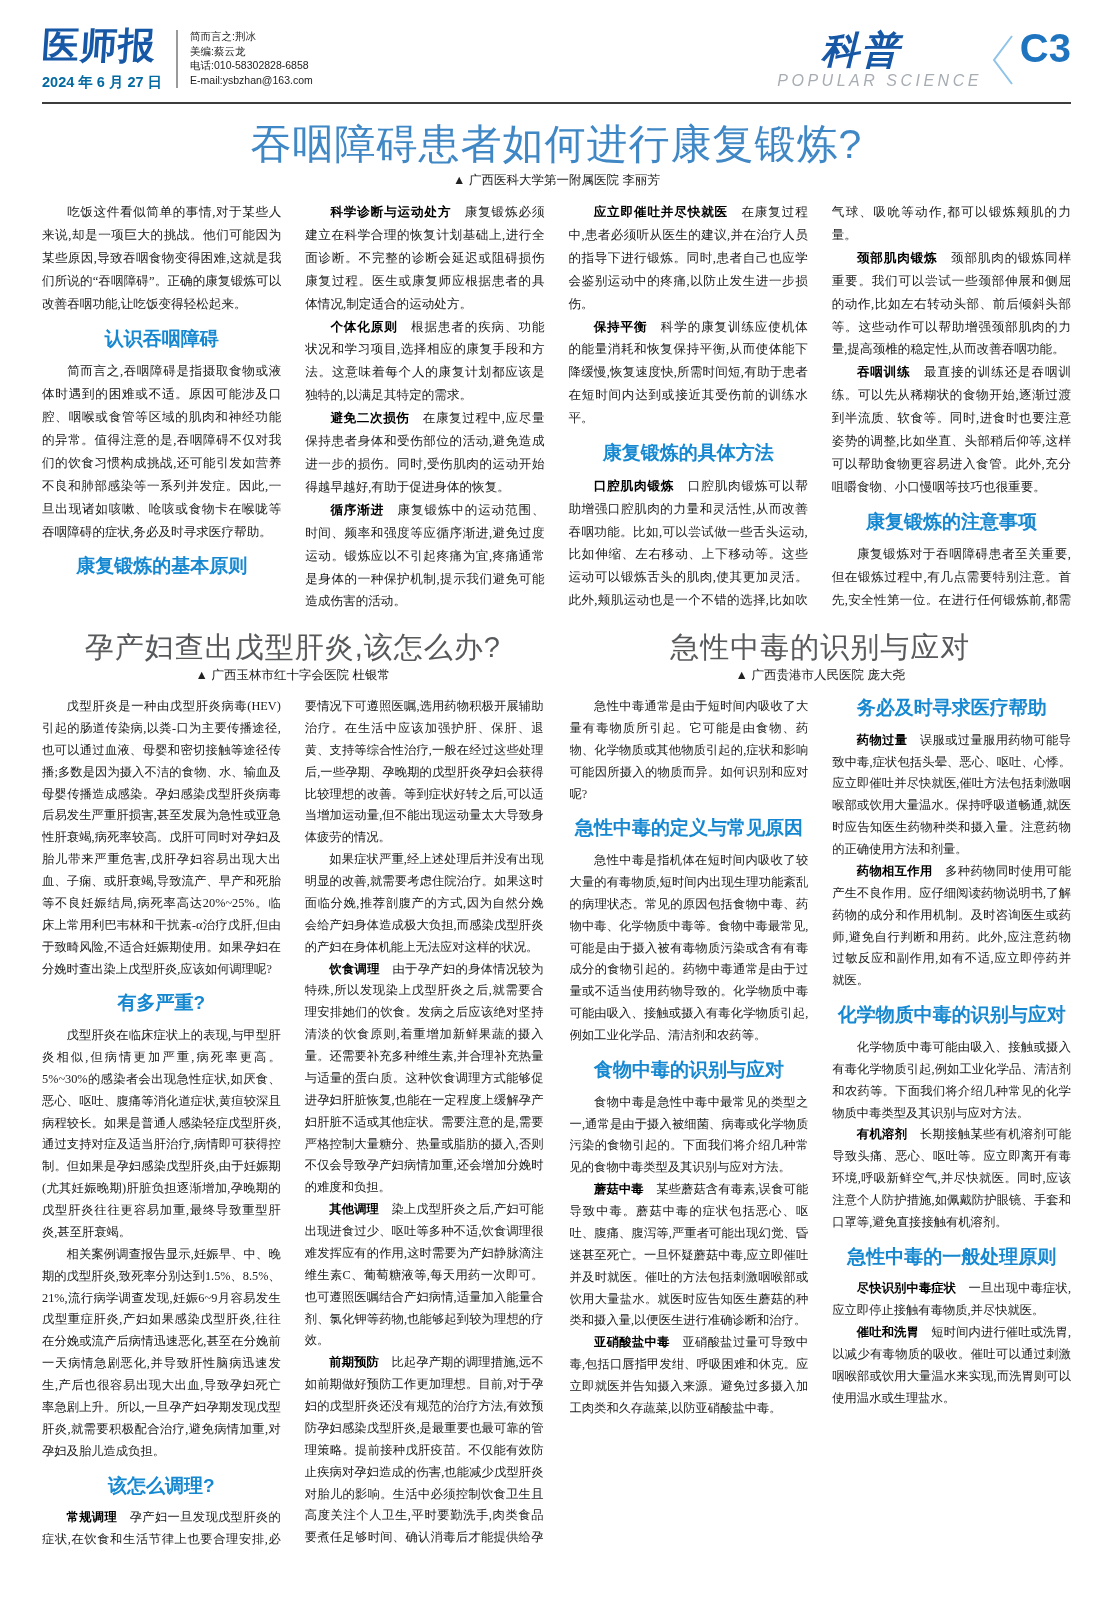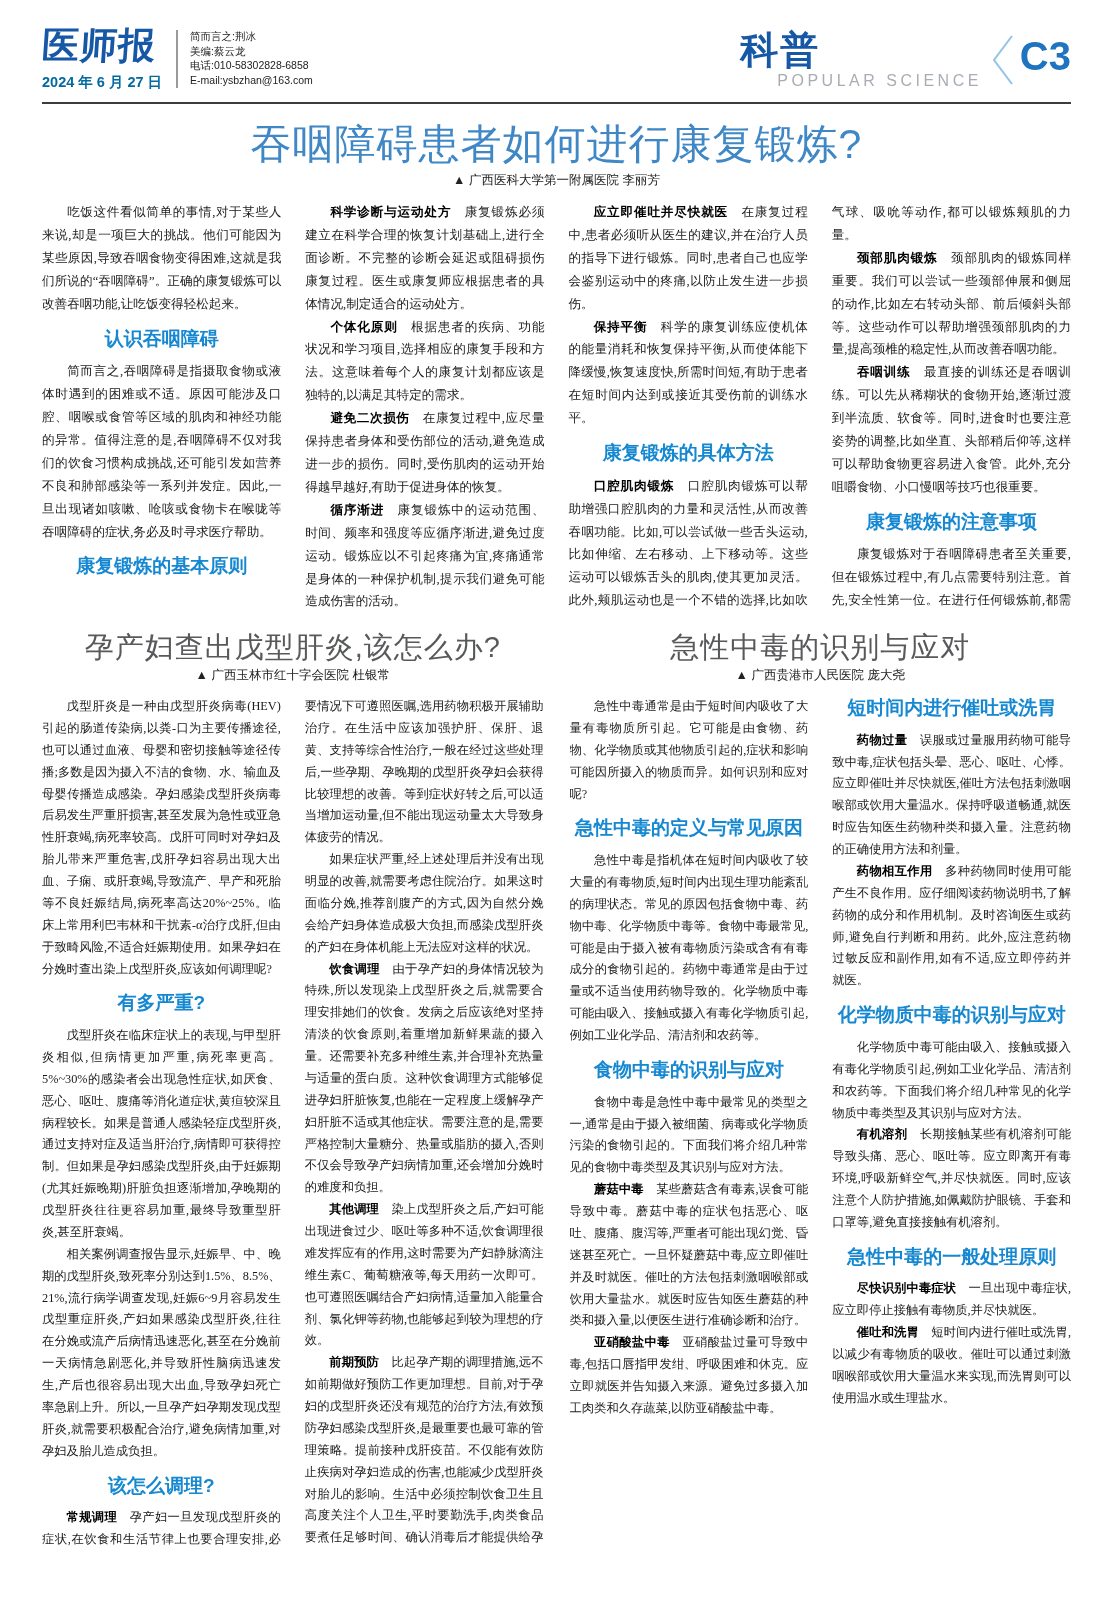--- a/index.html
+++ b/index.html
@@ -9,28 +9,28 @@
 
   
   .masthead{display:flex;align-items:flex-start;}
   .mast-left{display:flex;flex-direction:column;justify-content:space-between;height:66px;}
   .logo{font-family:"Liberation Sans",sans-serif;font-weight:bold;font-size:37px;line-height:40px;
         color:var(--masthead-blue,#1657a6);transform:skewX(-4deg);letter-spacing:1px;}
   .mast-date{font-family:"Liberation Sans",sans-serif;font-weight:bold;font-size:14.5px;color:#0369a1;margin-top:6px;}
   .mast-vline{width:2px;background:#9a9a9a;height:58px;margin:4px 12px 0 14px;}
   .editor-info{font-family:"Liberation Sans",sans-serif;font-size:10.5px;line-height:14.5px;color:#222;padding-top:3px;}
   .mast-spacer{flex:1;}
-  .sec-block{text-align:left;margin-top:6px;}
+  .sec-block{text-align:center;margin-top:6px;font-style:italic;}
   .sec-cn{font-family:"Liberation Sans",sans-serif;font-weight:bold;font-size:38px;line-height:36px;
           color:var(--masthead-blue,#1657a6);letter-spacing:2px;}
   .sec-en{font-family:"Liberation Sans",sans-serif;font-size:16px;letter-spacing:3.5px;
           color:var(--en-gray,#a7adb3);margin-top:4px;padding-left:37px;}
   .chevron{margin:8px 6px 0 10px;}
   .page-no{font-family:"Liberation Sans",sans-serif;font-weight:bold;font-size:40px;line-height:44px;
-           color:var(--pageno-blue,#1f74c0);margin-top:8px;}
+           color:var(--pageno-blue,#1f74c0);}
   .mast-rule{height:2px;background:#3c3c3c;margin-top:10px;}
 
   
   .main-title{font-family:"Liberation Sans",sans-serif;font-weight:400;text-align:center;
               font-size:41px;line-height:48px;color:var(--accent-blue,#3f87c5);
               letter-spacing:1px;margin:16px 0 4px 0;}
   .byline{font-family:"Liberation Sans",sans-serif;text-align:center;font-size:12.5px;color:#222;margin-bottom:12px;}
 
   .art-body{text-align:justify;overflow:hidden;}
   .art-body p{margin:0;text-indent:2em;}
@@ -122,21 +122,21 @@
       <h2 class="half-title">急性中毒的识别与应对</h2>
       <div class="byline">▲ 广西贵港市人民医院  庞大尧</div>
       <div class="art-body cols2">
           <p>急性中毒通常是由于短时间内吸收了大量有毒物质所引起。它可能是由食物、药物、化学物质或其他物质引起的,症状和影响可能因所摄入的物质而异。如何识别和应对呢?</p>
           <div class="sec-head">急性中毒的定义与常见原因</div>
           <p>急性中毒是指机体在短时间内吸收了较大量的有毒物质,短时间内出现生理功能紊乱的病理状态。常见的原因包括食物中毒、药物中毒、化学物质中毒等。食物中毒最常见,可能是由于摄入被有毒物质污染或含有有毒成分的食物引起的。药物中毒通常是由于过量或不适当使用药物导致的。化学物质中毒可能由吸入、接触或摄入有毒化学物质引起,例如工业化学品、清洁剂和农药等。</p>
           <div class="sec-head">食物中毒的识别与应对</div>
           <p>食物中毒是急性中毒中最常见的类型之一,通常是由于摄入被细菌、病毒或化学物质污染的食物引起的。下面我们将介绍几种常见的食物中毒类型及其识别与应对方法。</p>
           <p><b>蘑菇中毒　</b>某些蘑菇含有毒素,误食可能导致中毒。蘑菇中毒的症状包括恶心、呕吐、腹痛、腹泻等,严重者可能出现幻觉、昏迷甚至死亡。一旦怀疑蘑菇中毒,应立即催吐并及时就医。催吐的方法包括刺激咽喉部或饮用大量盐水。就医时应告知医生蘑菇的种类和摄入量,以便医生进行准确诊断和治疗。</p>
           <p><b>亚硝酸盐中毒　</b>亚硝酸盐过量可导致中毒,包括口唇指甲发绀、呼吸困难和休克。应立即就医并告知摄入来源。避免过多摄入加工肉类和久存蔬菜,以防亚硝酸盐中毒。</p>
-          <div class="sec-head">短时间内进行催吐或洗胃</div>
+          <div class="sec-head">务必及时寻求医疗帮助</div>
           <p><b>药物过量　</b>误服或过量服用药物可能导致中毒,症状包括头晕、恶心、呕吐、心悸。应立即催吐并尽快就医,催吐方法包括刺激咽喉部或饮用大量温水。保持呼吸道畅通,就医时应告知医生药物种类和摄入量。注意药物的正确使用方法和剂量。</p>
           <p><b>药物相互作用　</b>多种药物同时使用可能产生不良作用。应仔细阅读药物说明书,了解药物的成分和作用机制。及时咨询医生或药师,避免自行判断和用药。此外,应注意药物过敏反应和副作用,如有不适,应立即停药并就医。</p>
           <div class="sec-head">化学物质中毒的识别与应对</div>
           <p>化学物质中毒可能由吸入、接触或摄入有毒化学物质引起,例如工业化学品、清洁剂和农药等。下面我们将介绍几种常见的化学物质中毒类型及其识别与应对方法。</p>
           <p><b>有机溶剂　</b>长期接触某些有机溶剂可能导致头痛、恶心、呕吐等。应立即离开有毒环境,呼吸新鲜空气,并尽快就医。同时,应该注意个人防护措施,如佩戴防护眼镜、手套和口罩等,避免直接接触有机溶剂。</p>
           <div class="sec-head">急性中毒的一般处理原则</div>
           <p><b>尽快识别中毒症状　</b>一旦出现中毒症状,应立即停止接触有毒物质,并尽快就医。</p>
           <p><b>催吐和洗胃　</b>短时间内进行催吐或洗胃,以减少有毒物质的吸收。催吐可以通过刺激咽喉部或饮用大量温水来实现,而洗胃则可以使用温水或生理盐水。</p>
         </div>
     </article>

